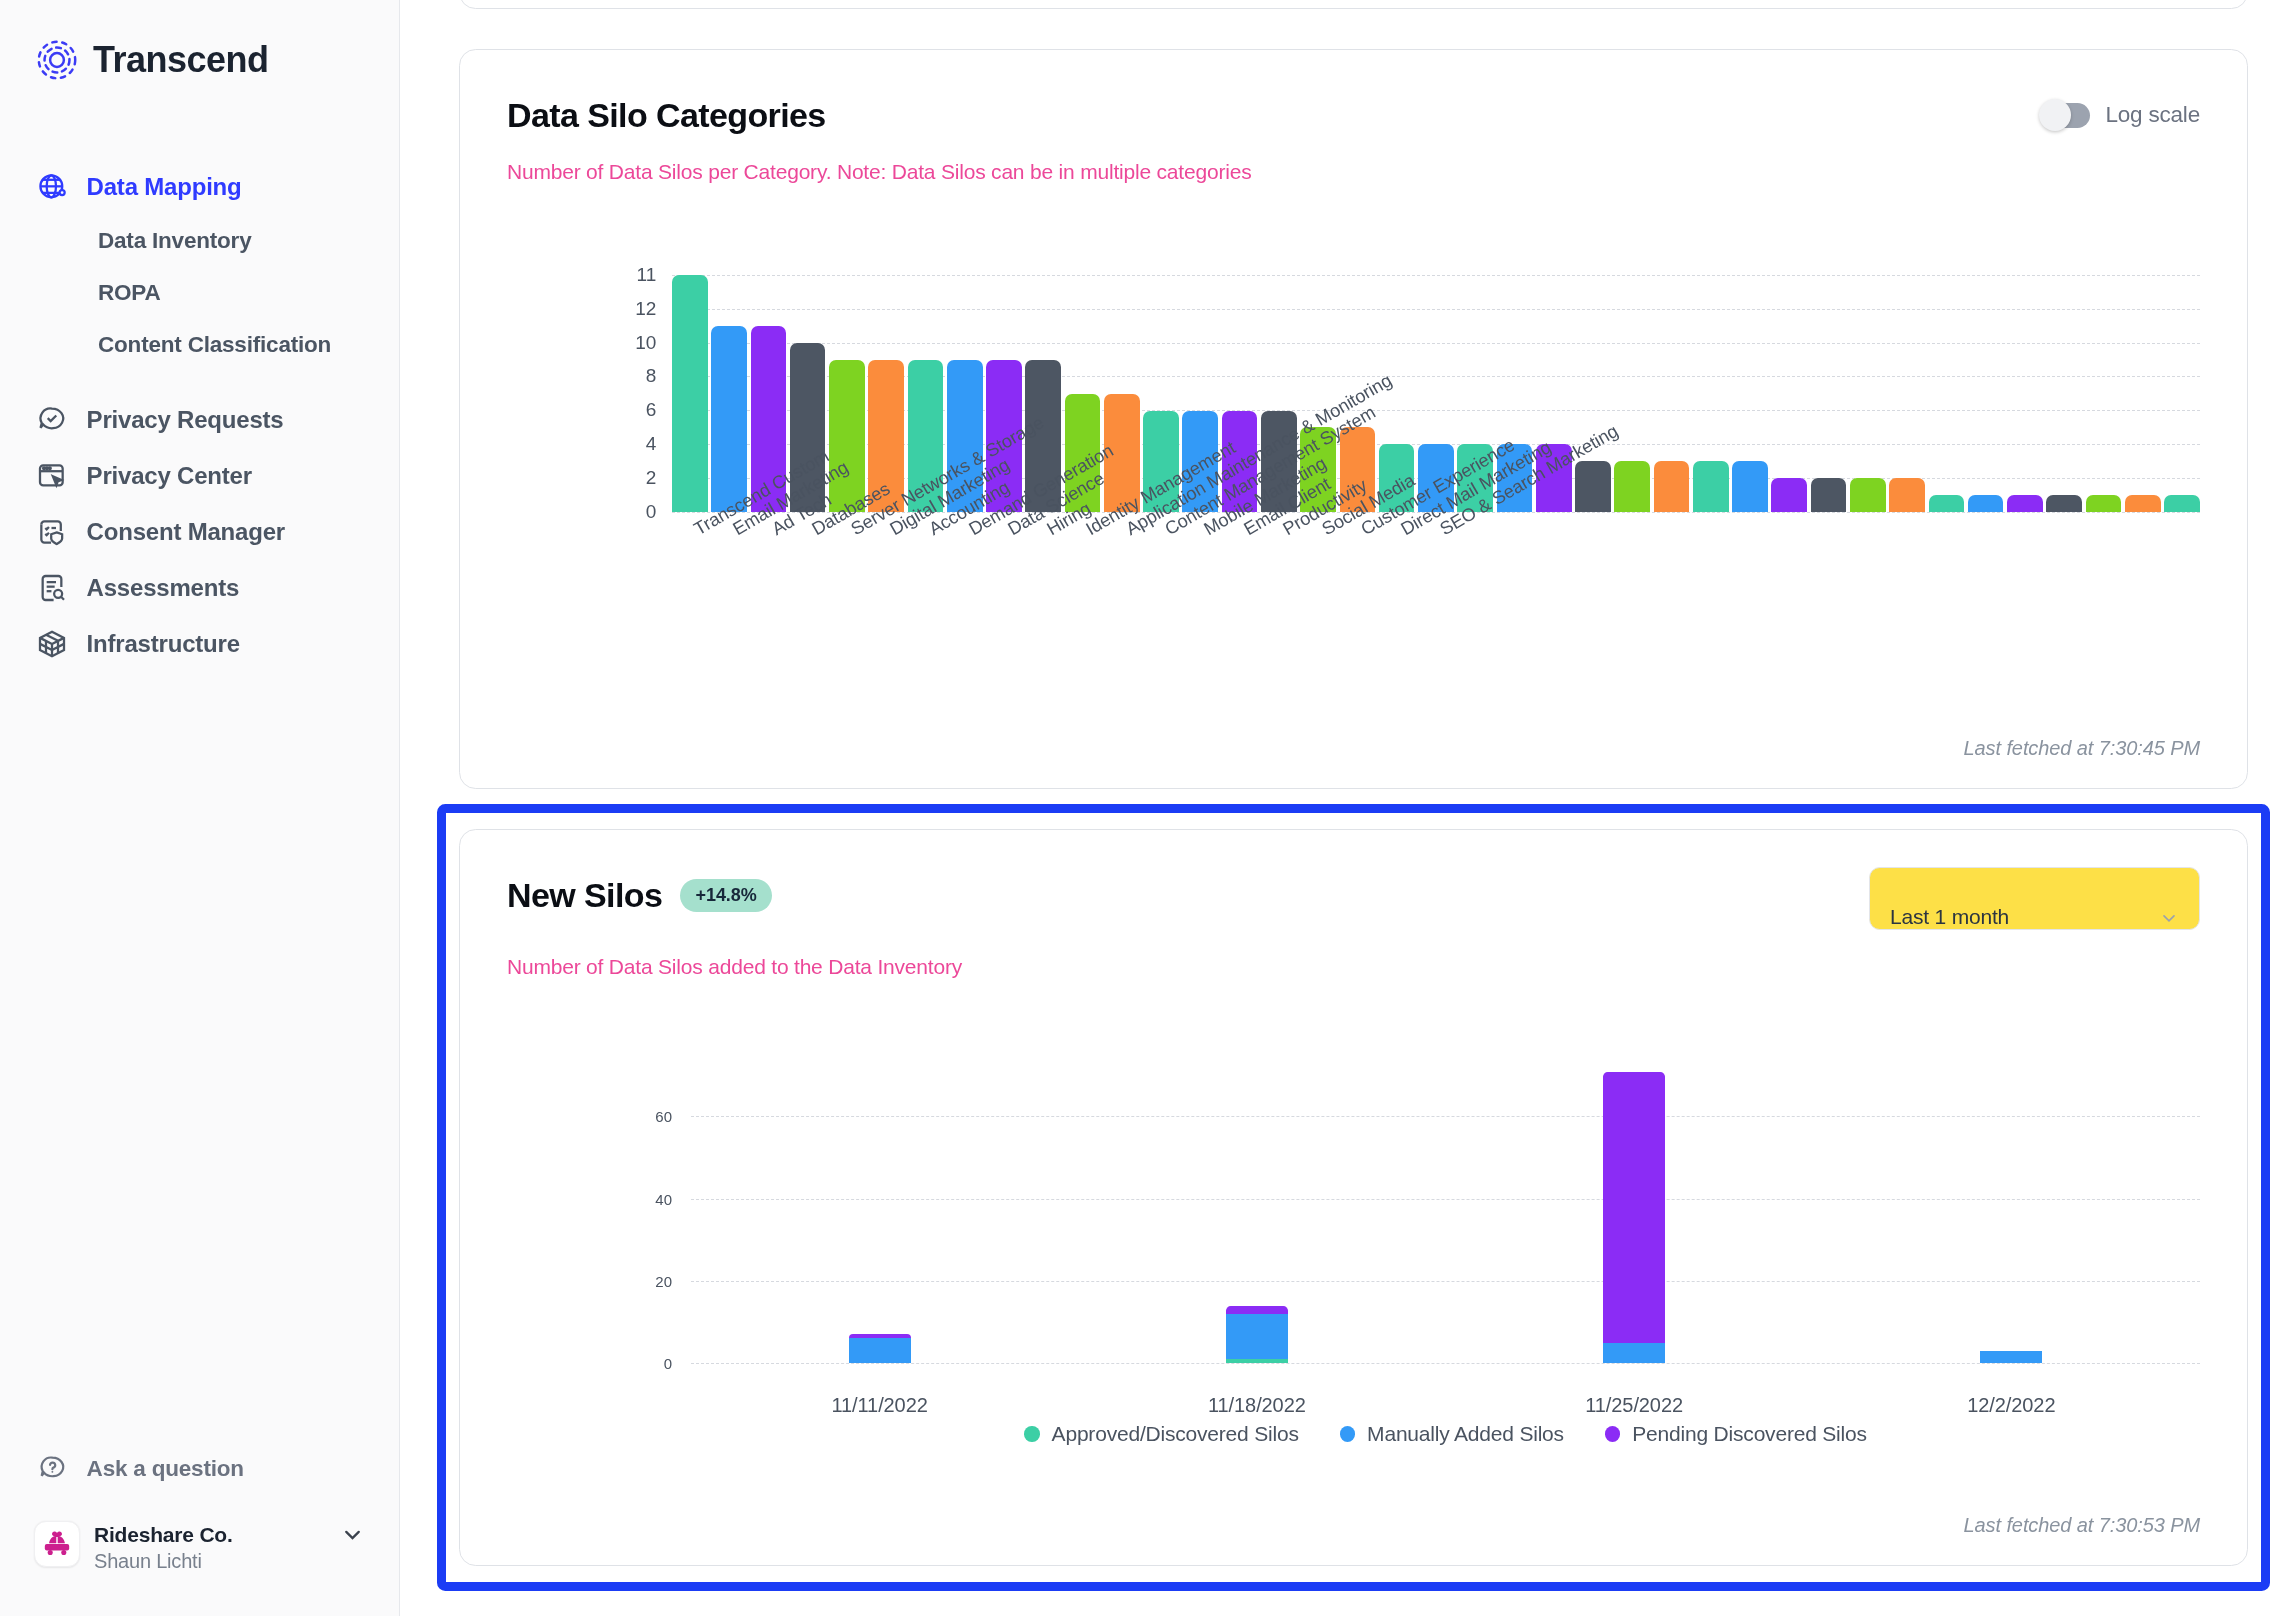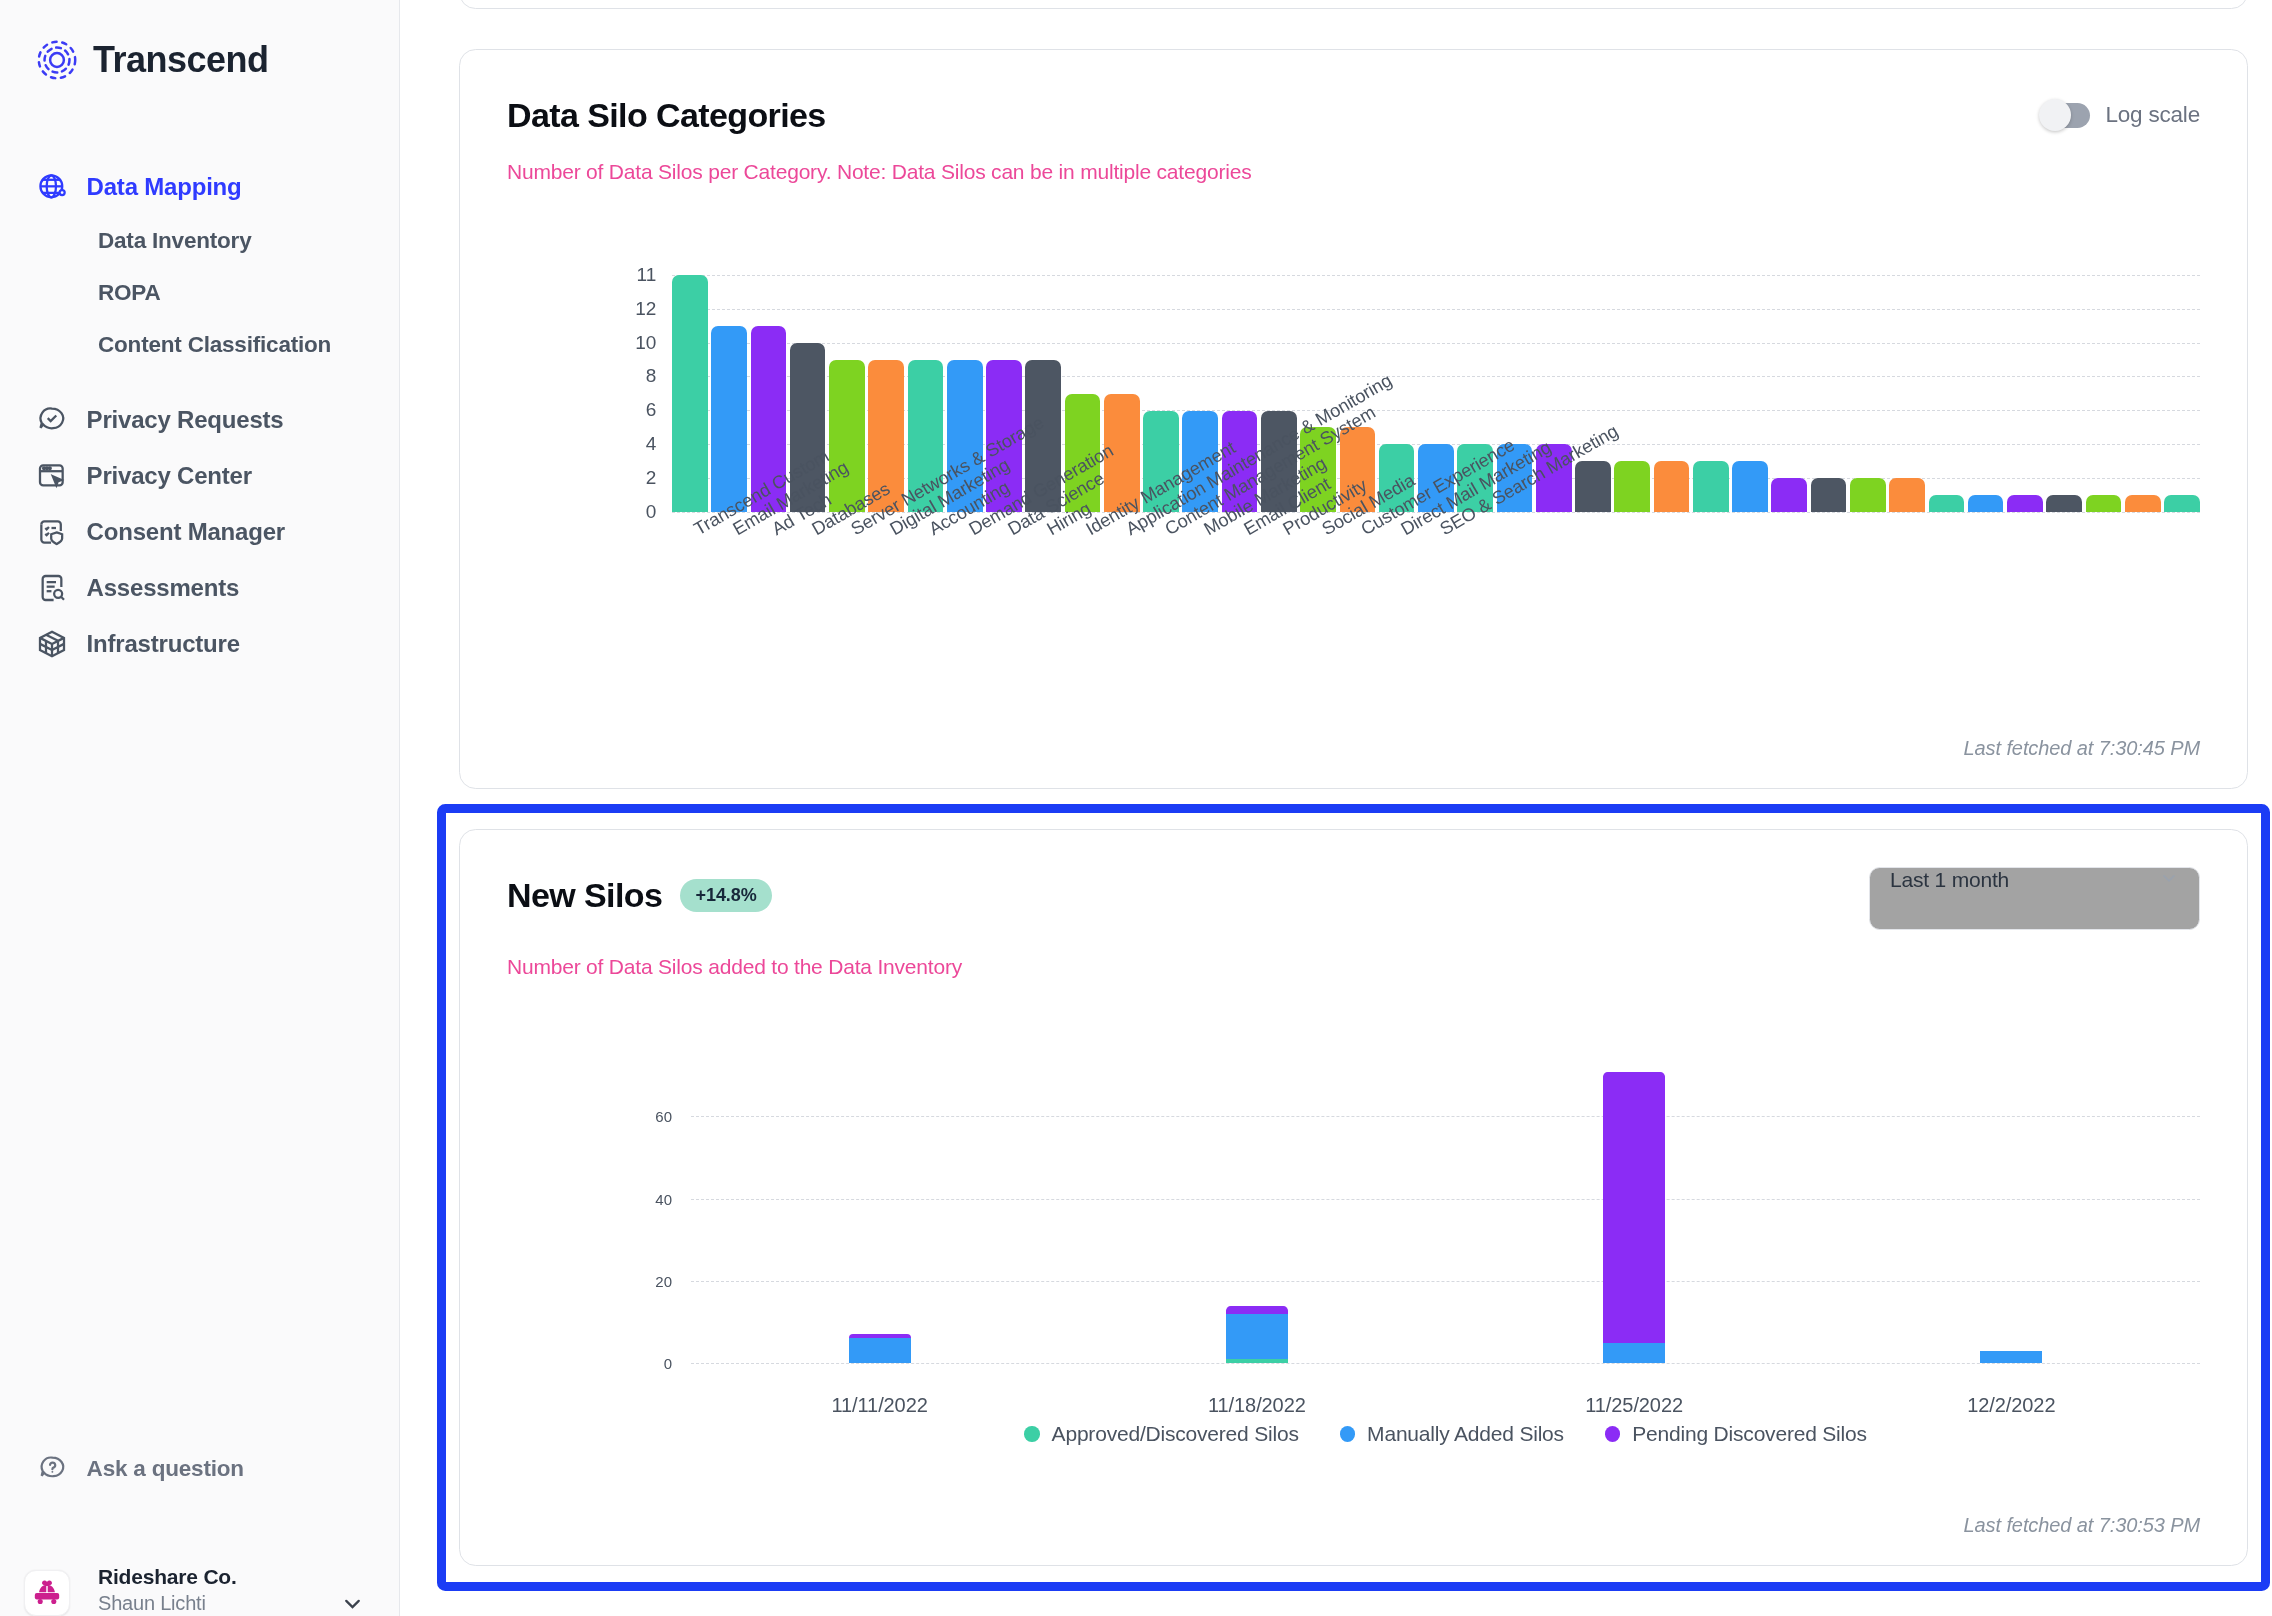--- a/index.html
+++ b/index.html
@@ -47,22 +47,22 @@
 
   .nav-gap { height: 21px; }
 
   .sidebar-bottom { position: absolute; left: 0; bottom: 0; width: 100%; }
   .ask {
     display: flex; align-items: center; gap: 16.6px;
     padding-left: 34px; height: 57px; margin-bottom: 24px; cursor: pointer;
   }
   .ask-label { font-size: 22.5px; font-weight: 700; color: #6b7280; letter-spacing: -0.2px; }
   .profile {
-    display: flex; align-items: flex-end; gap: 28px;
-    padding: 0 34px 0 24px; height: 95px; cursor: pointer;
+    display: flex; align-items: flex-start; gap: 14px;
+    padding: 0 34px 0 34px; height: 95px; cursor: pointer;
   }
   .avatar {
     width: 46px; height: 46px; flex: 0 0 46px; border-radius: 12px;
     background: #ffffff; border: 1.2px solid #f0f0f2;
     display: flex; align-items: center; justify-content: center;
     box-shadow: 0 0.6px 1.8px rgba(0,0,0,.08);
   }
   .profile-text { flex: 1 1 auto; line-height: 1.3; }
   .profile-org { font-size: 21px; font-weight: 700; color: #1b2330; letter-spacing: -0.2px;}
   .profile-user { font-size: 20px; font-weight: 400; color: #78808d; letter-spacing: -0.2px;}
@@ -112,21 +112,21 @@
   }
   .toggle .knob {
     position: absolute; left: -2.4px; top: -3.6px;
     width: 32px; height: 32px; border-radius: 50%;
     background: #f1f2f4; box-shadow: 0 1.2px 3.6px rgba(0,0,0,.22);
   }
   .toggle-label { font-size: 22.5px; color: #6b7280; letter-spacing: -0.2px; }
 
   .select {
     width: 331px; height: 63px; border: 1.8px solid #e3e5ea; border-radius: 10.7px;
-    background: #a3a3a3; display: flex; align-items: flex-start;
+    background: #fde047; display: flex; align-items: flex-end;
     padding: 0 20px; cursor: pointer; margin-top: -9.5px;
   }
   .select-value { font-size: 21px; color: #2b3440; letter-spacing: -0.2px; }
   .select-chev { margin-left: auto; width: 21px; height: 21px;
                  display:flex;align-items:center;justify-content:center; }
 
   .card-sub {
     font-size: 21px; color: #ec4899; letter-spacing: -0.2px;
     padding: 25px 47px 0 47px;
   }

